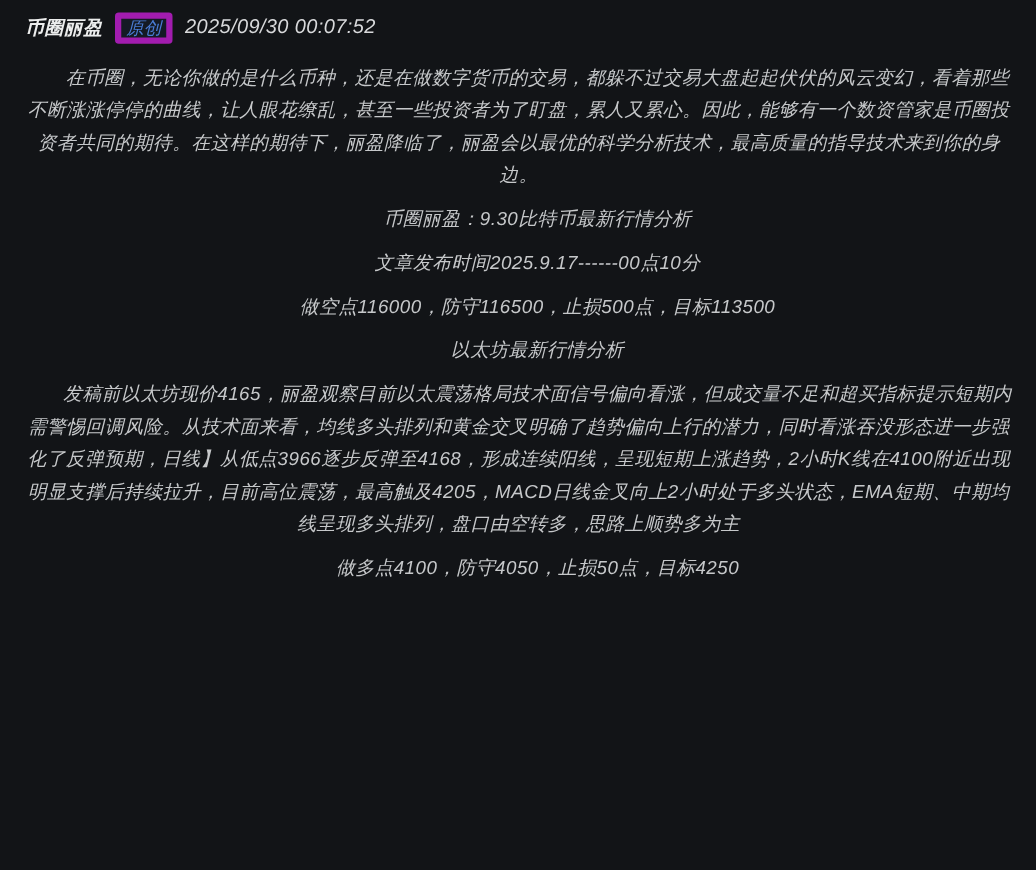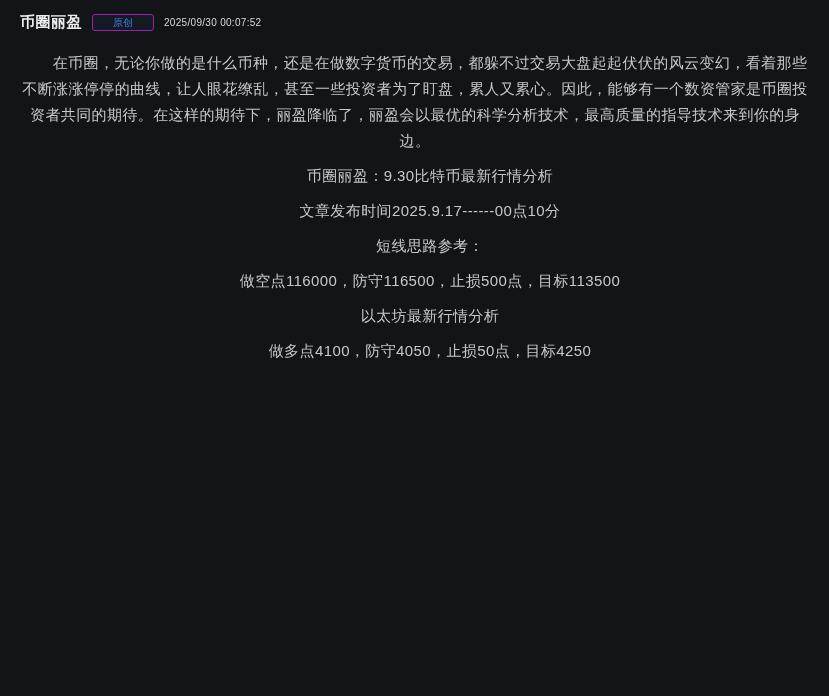--- a/index.html
+++ b/index.html
@@ -1,15 +1,15 @@
 <!DOCTYPE html>
 <html><head>
 <meta charset="utf-8">
 <style>
-  * { margin: 0; padding: 0; box-sizing: border-box; }
+  * { margin: 0; padding: 0; box-sizing: border-box; font-style: italic; }
   html, body {
     width: 829px;
     height: 696px;
     overflow: hidden;
   }
   body {
     background: #121417;
     color: #c6c8ca;
     font-family: "Liberation Sans", "DejaVu Sans", sans-serif;
   }
@@ -27,32 +27,32 @@
   }
   .author-name {
     font-size: 15px;
     font-weight: bold;
     color: #eceded;
     letter-spacing: 0.5px;
     cursor: pointer;
   }
   .origin-badge {
     margin-left: 10px;
-    font-size: 10px;
+    font-size: 14px;
     line-height: 13px;
     color: #4a7dd6;
-    border: 1px solid #a21caf;
+    border: 5px solid #a21caf;
     border-radius: 3px;
-    padding: 1px 20px;
+    padding: 1px 4px;
     background: rgba(40, 70, 130, 0.12);
     flex: none;
   }
   .publish-timestamp {
     margin-left: 10px;
-    font-size: 10px;
+    font-size: 16px;
     color: #d8d9db;
     letter-spacing: 0.3px;
   }
   .article-body p {
     font-size: 15px;
     line-height: 26px;
     letter-spacing: 0.4px;
     text-indent: 2em;
     margin-bottom: 9px;
     color: #c6c8ca;
@@ -68,20 +68,20 @@
   <div class="article-header">
     <span class="author-name">币圈丽盈</span>
     <span class="origin-badge">原创</span>
     <span class="publish-timestamp">2025/09/30 00:07:52</span>
   </div>
 
   <div class="article-body">
     <p>在币圈，无论你做的是什么币种，还是在做数字货币的交易，都躲不过交易大盘起起伏伏的风云变幻，看着那些不断涨涨停停的曲线，让人眼花缭乱，甚至一些投资者为了盯盘，累人又累心。因此，能够有一个数资管家是币圈投资者共同的期待。在这样的期待下，丽盈降临了，丽盈会以最优的科学分析技术，最高质量的指导技术来到你的身边。</p>
     <p>币圈丽盈：9.30比特币最新行情分析</p>
     <p>文章发布时间2025.9.17------00点10分</p>
-    <p>短线思路参考：</p>
     <p>做空点116000，防守116500，止损500点，目标113500</p>
     <p>以太坊最新行情分析</p>
+    <p>发稿前以太坊现价4165，丽盈观察目前以太震荡格局技术面信号偏向看涨，但成交量不足和超买指标提示短期内需警惕回调风险。从技术面来看，均线多头排列和黄金交叉明确了趋势偏向上行的潜力，同时看涨吞没形态进一步强化了反弹预期，日线】从低点3966逐步反弹至4168，形成连续阳线，呈现短期上涨趋势，2小时K线在4100附近出现明显支撑后持续拉升，目前高位震荡，最高触及4205，MACD日线金叉向上2小时处于多头状态，EMA短期、中期均线呈现多头排列，盘口由空转多，思路上顺势多为主</p>
     <p>做多点4100，防守4050，止损50点，目标4250</p>
 
   </div>
 
 </div>
 
 </body></html>

